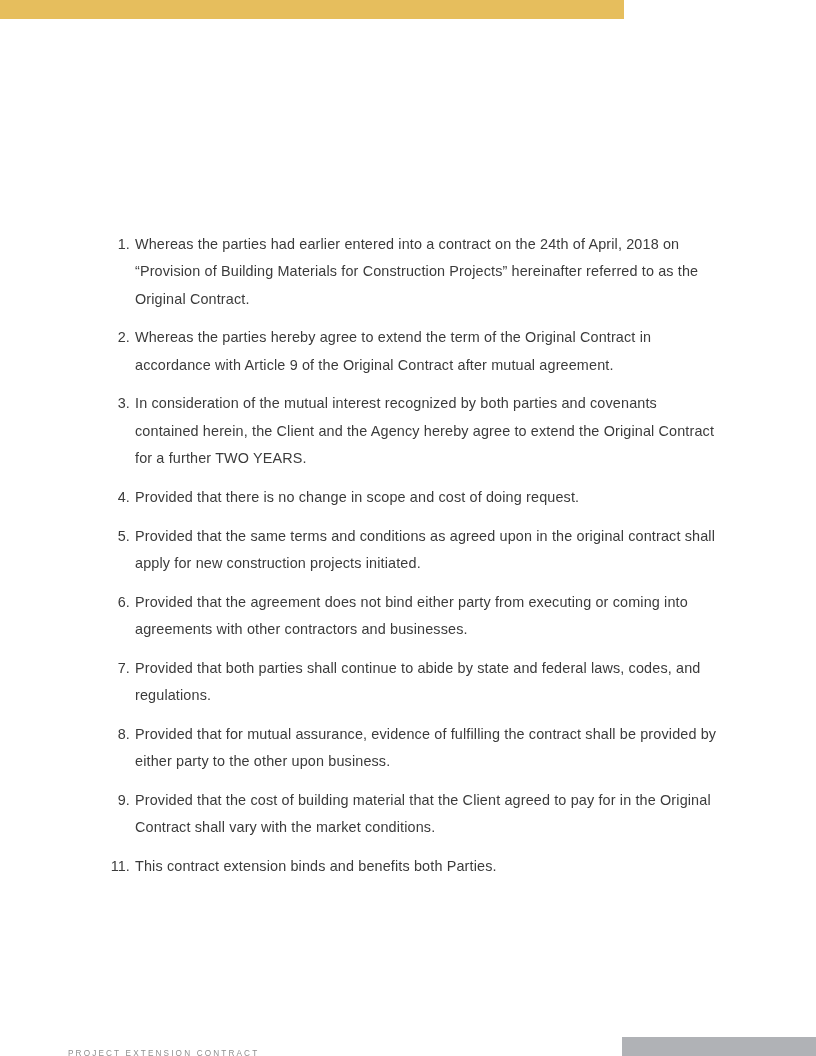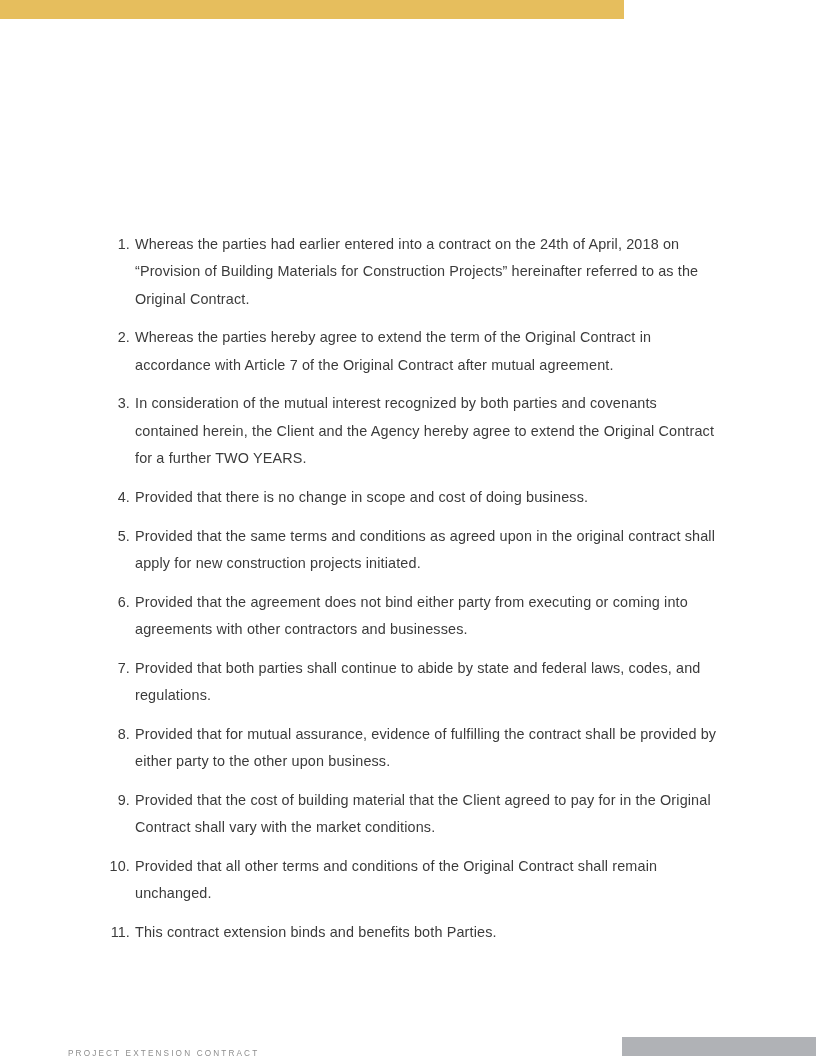--- a/index.html
+++ b/index.html
@@ -110,31 +110,31 @@
   <div class="content">
     <ol class="clause-list">
 
       <li>
         <span class="marker">1.</span>
         <span class="clause-text">Whereas the parties had earlier entered into a contract on the 24th of April, 2018 on “Provision of Building Materials for Construction Projects” hereinafter referred to as the Original Contract.</span>
       </li>
 
       <li>
         <span class="marker">2.</span>
-        <span class="clause-text">Whereas the parties hereby agree to extend the term of the Original Contract in accordance with Article 7 of the Original Contract after mutual agreement.</span>
+        <span class="clause-text">Whereas the parties hereby agree to extend the term of the Original Contract in accordance with Article 9 of the Original Contract after mutual agreement.</span>
       </li>
 
       <li>
         <span class="marker">3.</span>
         <span class="clause-text">In consideration of the mutual interest recognized by both parties and covenants contained herein, the Client and the Agency hereby agree to extend the Original Contract for a further TWO YEARS.</span>
       </li>
 
       <li>
         <span class="marker">4.</span>
-        <span class="clause-text">Provided that there is no change in scope and cost of doing business.</span>
+        <span class="clause-text">Provided that there is no change in scope and cost of doing request.</span>
       </li>
 
       <li>
         <span class="marker">5.</span>
         <span class="clause-text">Provided that the same terms and conditions as agreed upon in the original contract shall apply for new construction projects initiated.</span>
       </li>
 
       <li>
         <span class="marker">6.</span>
         <span class="clause-text">Provided that the agreement does not bind either party from executing or coming into agreements with other contractors and businesses.</span>
@@ -148,24 +148,20 @@
       <li>
         <span class="marker">8.</span>
         <span class="clause-text">Provided that for mutual assurance, evidence of fulfilling the contract shall be provided by either party to the other upon business.</span>
       </li>
 
       <li>
         <span class="marker">9.</span>
         <span class="clause-text">Provided that the cost of building material that the Client agreed to pay for in the Original Contract shall vary with the market conditions.</span>
       </li>
 
-      <li>
-        <span class="marker">10.</span>
-        <span class="clause-text">Provided that all other terms and conditions of the Original Contract shall remain unchanged.</span>
-      </li>
 
       <li>
         <span class="marker">11.</span>
         <span class="clause-text">This contract extension binds and benefits both Parties.</span>
       </li>
 
     </ol>
   </div>
 
   <div class="footer">PROJECT EXTENSION CONTRACT</div>

